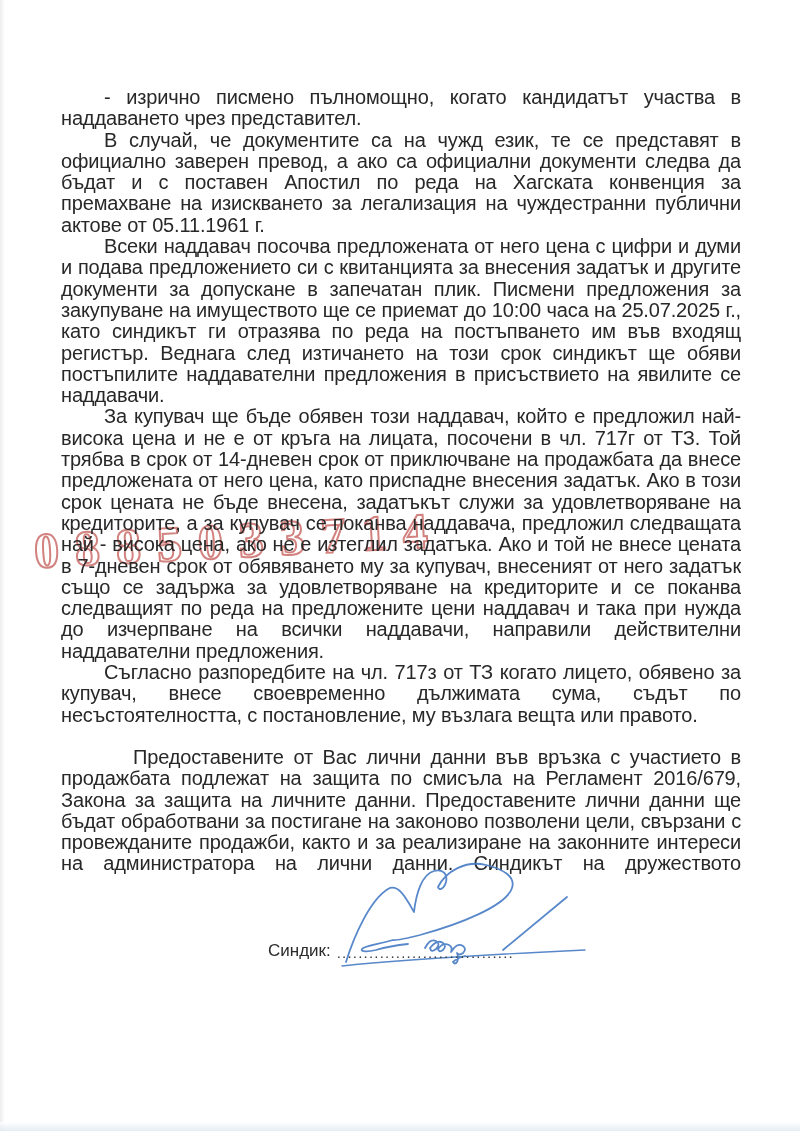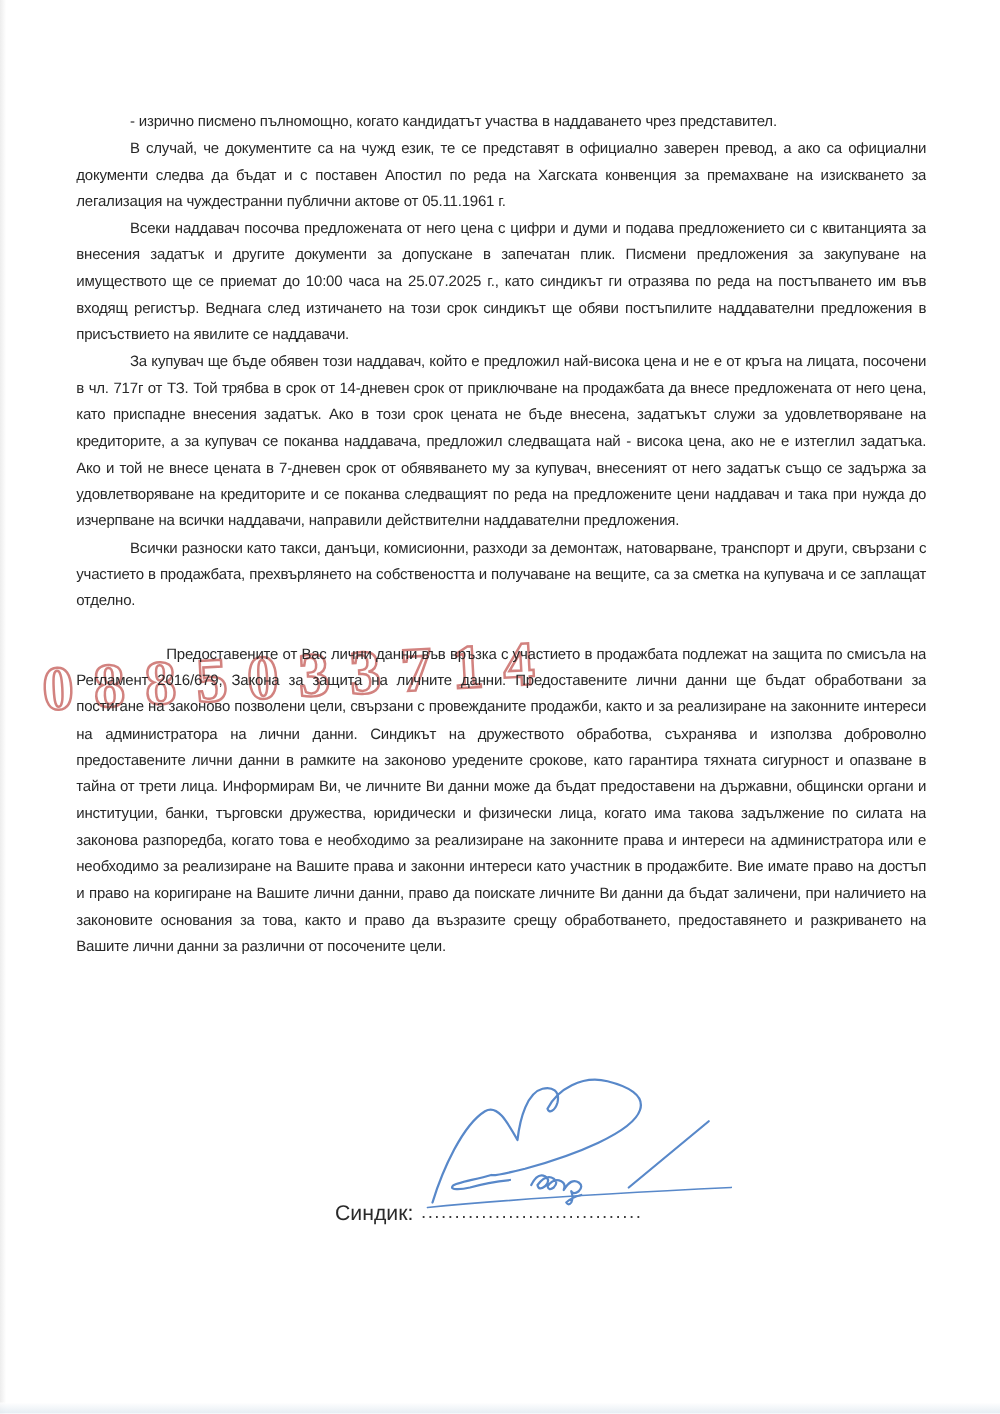--- a/index.html
+++ b/index.html
@@ -16,21 +16,21 @@
     background:linear-gradient(to bottom,#ffffff, #dfe8f0);
     opacity:.8;
   }
   .scan-edge-left{
     position:absolute;left:0;top:0;width:5px;height:1131px;
     background:linear-gradient(to right,#ededed,#ffffff);
   }
   .content{
     position:absolute;left:61px;top:87px;width:680px;
     color:#282828;
-    font-size:12px;line-height:21.3px;
+    font-size:20px;line-height:21.3px;
     text-align:justify;
     letter-spacing:-0.15px;
     max-height:790px;overflow:hidden;
   }
   .para{margin:0;text-indent:43px;}
   .para.deep-indent{margin-top:21px;text-indent:72px;}
   .watermark{
     position:absolute;left:34px;top:522px;
     font-family:"Liberation Serif", serif;
     font-weight:bold;
@@ -38,22 +38,22 @@
     letter-spacing:16px;
     color:transparent;
     -webkit-text-stroke:2px rgba(193,82,77,0.72);
     transform:rotate(-3deg);
     transform-origin:left center;
     white-space:nowrap;
     pointer-events:none;
   }
   .sig-row{
     position:absolute;left:268px;top:941px;
-    display:flex;align-items:flex-start;
-    color:#2a2a2a;font-size:17px;margin-top:20px;
+    display:flex;align-items:flex-end;
+    color:#2a2a2a;font-size:17px;
   }
   .sig-label{white-space:nowrap;}
   .sig-dots{
     display:inline-block;margin-left:6px;
     width:178px;overflow:hidden;white-space:nowrap;
     font-size:15px;letter-spacing:1.2px;color:#3a3a3a;
   }
   .sig-svg{
     position:absolute;left:290px;top:856px;
     width:300px;height:118px;
@@ -64,21 +64,21 @@
 
 <div class="page">
 
   <div class="watermark">0885033714</div>
 
   <div class="content" id="paragraphs">
       <p class="para ">- изрично писмено пълномощно, когато кандидатът участва в наддаването чрез представител.</p>
       <p class="para ">В случай, че документите са на чужд език, те се представят в официално заверен превод, а ако са официални документи следва да бъдат и с поставен Апостил по реда на Хагската конвенция за премахване на изискването за легализация на чуждестранни публични актове от 05.11.1961 г.</p>
       <p class="para ">Всеки наддавач посочва предложената от него цена с цифри и думи и подава предложението си с квитанцията за внесения задатък и другите документи за допускане в запечатан плик. Писмени предложения за закупуване на имуществото ще се приемат до 10:00 часа на 25.07.2025 г., като синдикът ги отразява по реда на постъпването им във входящ регистър. Веднага след изтичането на този срок синдикът ще обяви постъпилите наддавателни предложения в присъствието на явилите се наддавачи.</p>
       <p class="para ">За купувач ще бъде обявен този наддавач, който е предложил най-висока цена и не е от кръга на лицата, посочени в чл. 717г от ТЗ. Той трябва в срок от 14-дневен срок от приключване на продажбата да внесе предложената от него цена, като приспадне внесения задатък. Ако в този срок цената не бъде внесена, задатъкът служи за удовлетворяване на кредиторите, а за купувач се поканва наддавача, предложил следващата най - висока цена, ако не е изтеглил задатъка. Ако и той не внесе цената в 7-дневен срок от обявяването му за купувач, внесеният от него задатък също се задържа за удовлетворяване на кредиторите и се поканва следващият по реда на предложените цени наддавач и така при нужда до изчерпване на всички наддавачи, направили действителни наддавателни предложения.</p>
-      <p class="para ">Всички разноски като такси, данъци, комисионни, разходи за демонтаж, натоварване, транспорт и други, свързани с участието в продажбата, прехвърлянето на собствеността и получаване на вещите, са за сметка на купувача и се заплащат отделно.</p>
+      <p class="para ">Съгласно разпоредбите на чл. 717з от ТЗ когато лицето, обявено за купувач, внесе своевременно дължимата сума, съдът по несъстоятелността, с постановление, му възлага вещта или правото.</p>
       <p class="para deep-indent">Предоставените от Вас лични данни във връзка с участието в продажбата подлежат на защита по смисъла на Регламент 2016/679, Закона за защита на личните данни. Предоставените лични данни ще бъдат обработвани за постигане на законово позволени цели, свързани с провежданите продажби, както и за реализиране на законните интереси на администратора на лични данни. Синдикът на дружеството обработва, съхранява и използва доброволно предоставените лични данни в рамките на законово уредените срокове, като гарантира тяхната сигурност и опазване в тайна от трети лица. Информирам Ви, че личните Ви данни може да бъдат предоставени на държавни, общински органи и институции, банки, търговски дружества, юридически и физически лица, когато има такова задължение по силата на законова разпоредба, когато това е необходимо за реализиране на законните права и интереси на администратора или е необходимо за реализиране на Вашите права и законни интереси като участник в продажбите. Вие имате право на достъп и право на коригиране на Вашите лични данни, право да поискате личните Ви данни да бъдат заличени, при наличието на законовите основания за това, както и право да възразите срещу обработването, предоставянето и разкриването на Вашите лични данни за различни от посочените цели.</p>
     </div>
 
   <svg class="sig-svg" viewBox="0 0 300 118" fill="none" stroke="#4a7ec5" stroke-width="1.8" stroke-linecap="round" stroke-linejoin="round" opacity="0.92">
     <path d="M 56,106 C 64,80 80,44 98,33 C 108,27 116,42 124,56
              C 126,38 132,18 144,15 C 152,13 158,17 156,26 C 154,33 149,35 148,31
              C 156,15 176,4 196,9 C 212,13 226,20 222,32
              C 216,50 170,68 130,79 C 118,82 106,85 103,84
              C 90,88 74,90 72,93 C 70,96 78,96 86,94 C 96,91 108,89 118,88"></path>
     <path d="M 135,92 q 5,-10 11,-7 q 5,3 0,8 q -5,4 -6,-1

